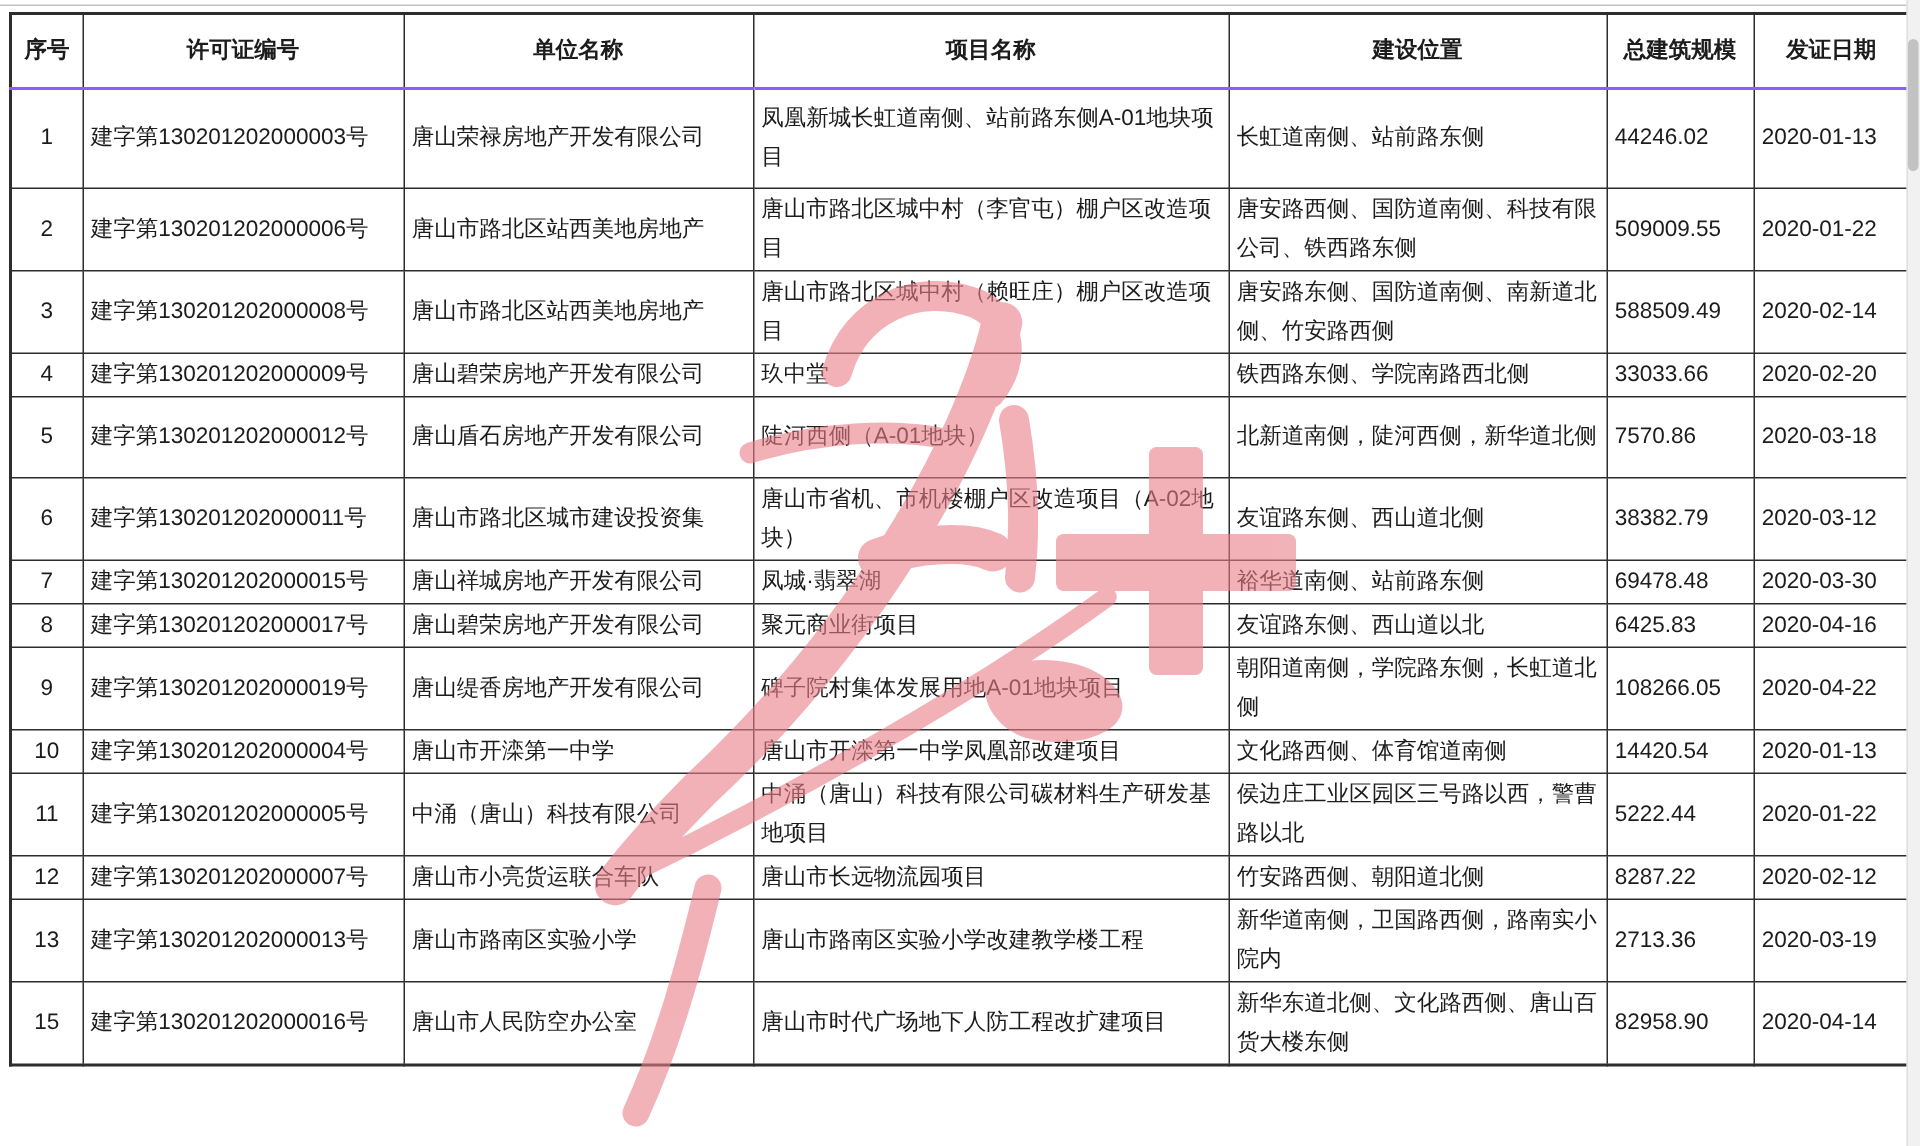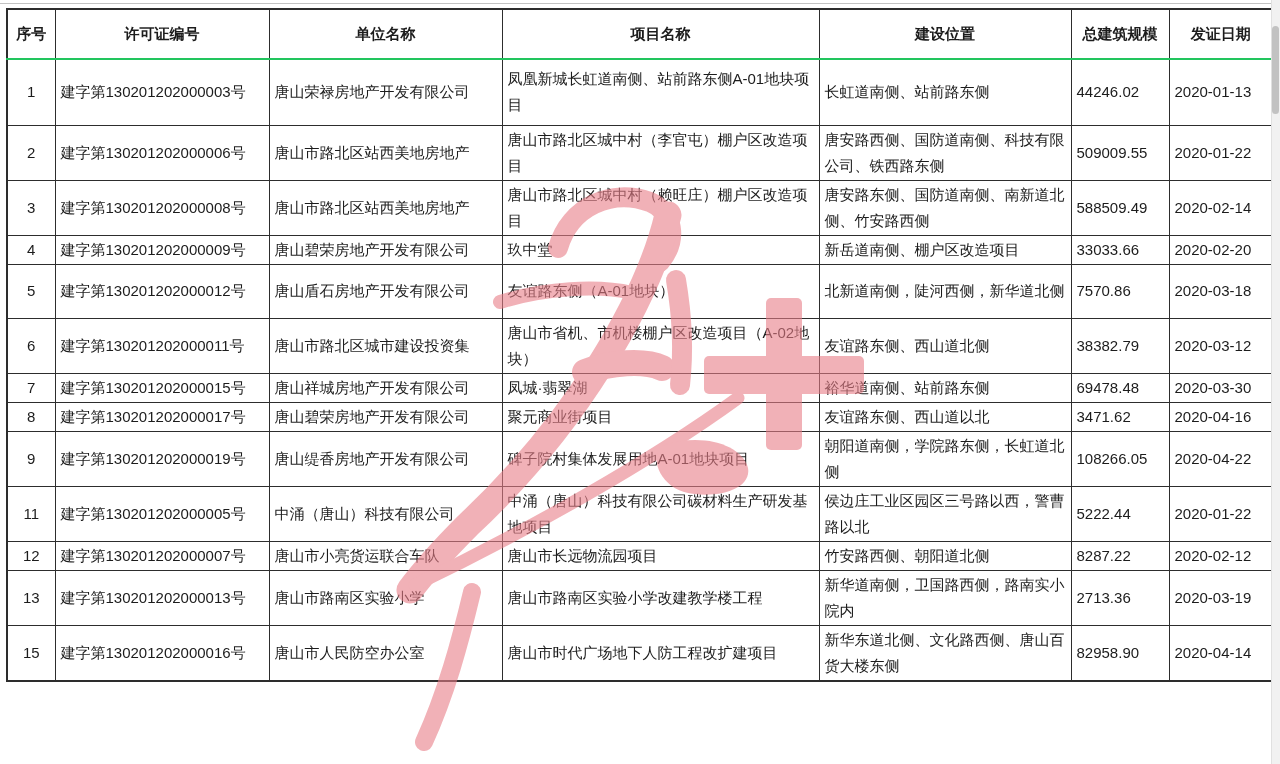--- a/index.html
+++ b/index.html
@@ -22,21 +22,21 @@
     border:1px solid #2d2d2d;
     font-size:15px;line-height:26px;
     padding:1px 5px;
     vertical-align:middle;
     text-align:left;
     overflow:hidden;
     word-break:break-all;
   }
   .permit-table th{
     font-weight:bold;text-align:center;
-    border-bottom:2px solid #22c55e;
+    border-bottom:2px solid #8b5cf6;
     height:46px;padding:1px 2px;
   }
   .permit-table td.c-center{text-align:center;padding:1px 2px;}
   .watermark{
     position:absolute;left:0;top:0;width:1280px;height:764px;
     pointer-events:none;
   }
   .scrollbar-track{
     position:absolute;right:0;top:0;width:9px;height:764px;
     background:#f1f1f1;border-left:1px solid #e0e0e0;box-sizing:border-box;
@@ -98,29 +98,29 @@
         <td>唐山市路北区城中村（赖旺庄）棚户区改造项目</td>
         <td>唐安路东侧、国防道南侧、南新道北侧、竹安路西侧</td>
         <td>588509.49</td>
         <td>2020-02-14</td>
       </tr>
       <tr style="height: 28px;">
         <td class="c-center">4</td>
         <td>建字第130201202000009号</td>
         <td>唐山碧荣房地产开发有限公司</td>
         <td>玖中堂</td>
-        <td>新岳道南侧、棚户区改造项目</td>
+        <td>铁西路东侧、学院南路西北侧</td>
         <td>33033.66</td>
         <td>2020-02-20</td>
       </tr>
       <tr style="height: 54px;">
         <td class="c-center">5</td>
         <td>建字第130201202000012号</td>
         <td>唐山盾石房地产开发有限公司</td>
-        <td>友谊路东侧（A-01地块）</td>
+        <td>陡河西侧（A-01地块）</td>
         <td>北新道南侧，陡河西侧，新华道北侧</td>
         <td>7570.86</td>
         <td>2020-03-18</td>
       </tr>
       <tr style="height: 54px;">
         <td class="c-center">6</td>
         <td>建字第130201202000011号</td>
         <td>唐山市路北区城市建设投资集</td>
         <td>唐山市省机、市机楼棚户区改造项目（A-02地块）</td>
         <td>友谊路东侧、西山道北侧</td>
@@ -135,31 +135,40 @@
         <td>裕华道南侧、站前路东侧</td>
         <td>69478.48</td>
         <td>2020-03-30</td>
       </tr>
       <tr style="height: 28px;">
         <td class="c-center">8</td>
         <td>建字第130201202000017号</td>
         <td>唐山碧荣房地产开发有限公司</td>
         <td>聚元商业街项目</td>
         <td>友谊路东侧、西山道以北</td>
-        <td>3471.62</td>
+        <td>6425.83</td>
         <td>2020-04-16</td>
       </tr>
       <tr style="height: 54px;">
         <td class="c-center">9</td>
         <td>建字第130201202000019号</td>
         <td>唐山缇香房地产开发有限公司</td>
         <td>碑子院村集体发展用地A-01地块项目</td>
         <td>朝阳道南侧，学院路东侧，长虹道北侧</td>
         <td>108266.05</td>
         <td>2020-04-22</td>
+      </tr>
+      <tr style="height: 28px;">
+        <td class="c-center">10</td>
+        <td>建字第130201202000004号</td>
+        <td>唐山市开滦第一中学</td>
+        <td>唐山市开滦第一中学凤凰部改建项目</td>
+        <td>文化路西侧、体育馆道南侧</td>
+        <td>14420.54</td>
+        <td>2020-01-13</td>
       </tr>
       <tr style="height: 54px;">
         <td class="c-center">11</td>
         <td>建字第130201202000005号</td>
         <td>中涌（唐山）科技有限公司</td>
         <td>中涌（唐山）科技有限公司碳材料生产研发基地项目</td>
         <td>侯边庄工业区园区三号路以西，警曹路以北</td>
         <td>5222.44</td>
         <td>2020-01-22</td>
       </tr>

